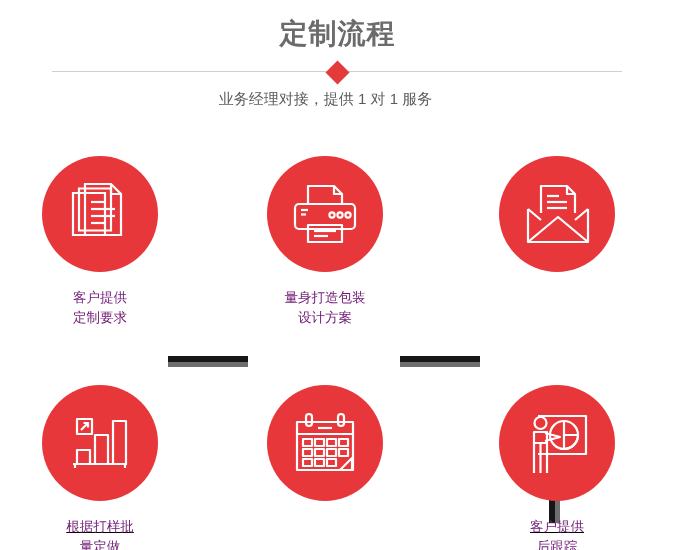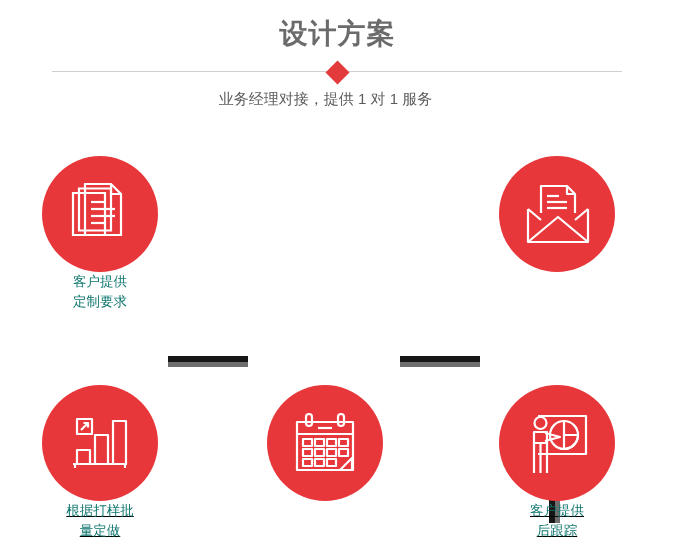--- a/index.html
+++ b/index.html
@@ -102,23 +102,24 @@
   }
   .circle svg {
     position: absolute;
     left: 50%;
     top: 50%;
     transform: translate(-50%, -50%);
     display: block;
   }
 
   .step-label {
+    margin-top: 16px;
     font-size: 13.5px;
     line-height: 20px;
-    color: #0f766e;
+    color: #701a75;
     white-space: pre-line;
     text-align: center;
   }
   .step-c1 .step-label,
   .step-c2 .step-label,
   .step-c3 .step-label { text-align: center; }
 
   
   .conn-h {
     position: absolute;
@@ -149,21 +150,21 @@
   }
   .conn-v .bar-light {
     position: absolute; left: 6px; top: 0;
     width: 5px; height: 38px; background: #6e6e6e;
   }
 </style>
 </head>
 <body>
 
 <div class="header">
-  <div class="page-title">设计方案</div>
+  <div class="page-title">定制流程</div>
 
   <div class="divider-wrap">
     <div class="divider-line"></div>
     <div class="divider-diamond"></div>
   </div>
 
   <div class="page-subtitle">业务经理对接，提供 1 对 1 服务</div>
 </div>
 
 <div class="steps">
@@ -193,20 +194,41 @@
           <path d="M24,28 h24"></path>
           <path d="M24,35 h24"></path>
           <path d="M24,42 h14"></path>
         </g>
       </svg>
     </div>
     <div class="step-label">客户提供
 定制要求</div>
   </div>
 
+  <div class="step step-r1 step-c2">
+    <div class="circle">
+      <svg width="68" height="62" viewBox="0 0 68 62">
+        <g fill="none" stroke="#ffffff" stroke-width="2.2" stroke-linejoin="round">
+          <path d="M17,21 V3 h26 l8,8 v10"></path>
+          <path d="M43,3 v8 h8"></path>
+          <path d="M8,21 h52 a4,4 0 0 1 4,4 v17 a4,4 0 0 1 -4,4 h-52 a4,4 0 0 1 -4,-4 v-17 a4,4 0 0 1 4,-4 z"></path>
+          <path d="M17,42 h34 v17 h-34 z"></path>
+          <path d="M10,27 h7"></path>
+          <path d="M10,31.5 h5"></path>
+          <path d="M23,48 h22"></path>
+          <path d="M23,53 h14"></path>
+          <circle cx="41" cy="32" r="2.6"></circle>
+          <circle cx="49" cy="32" r="2.6"></circle>
+          <circle cx="57" cy="32" r="2.6"></circle>
+        </g>
+      </svg>
+    </div>
+    <div class="step-label">量身打造包装
+设计方案</div>
+  </div>
 
   <div class="step step-r1 step-c3">
     <div class="circle">
       <svg width="66" height="62" viewBox="0 0 66 62">
         <g fill="none" stroke="#ffffff" stroke-width="2.2" stroke-linejoin="round">
           <path d="M17,30 V3 h26 l8,8 v19"></path>
           <path d="M43,3 v8 h8"></path>
           <path d="M23,13 h12"></path>
           <path d="M23,19 h20"></path>
           <path d="M23,25 h20"></path>

